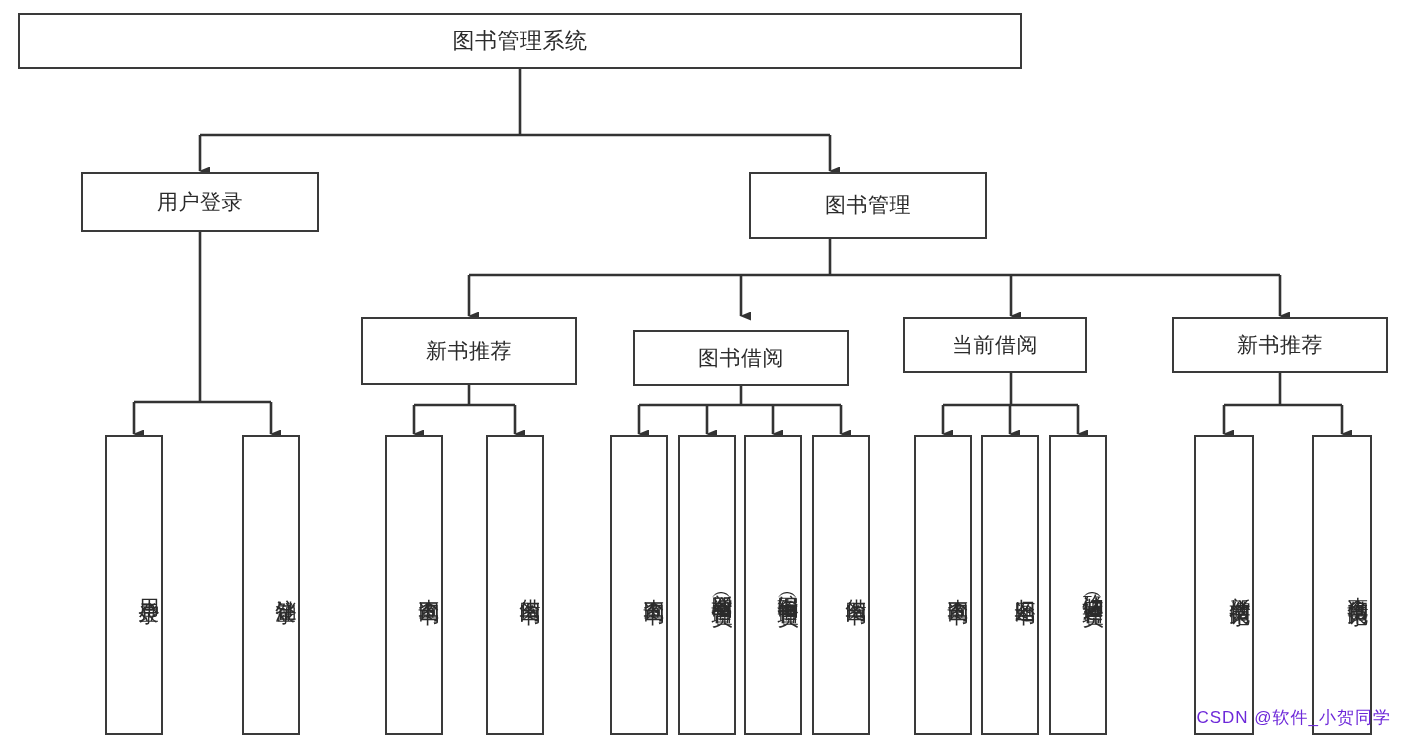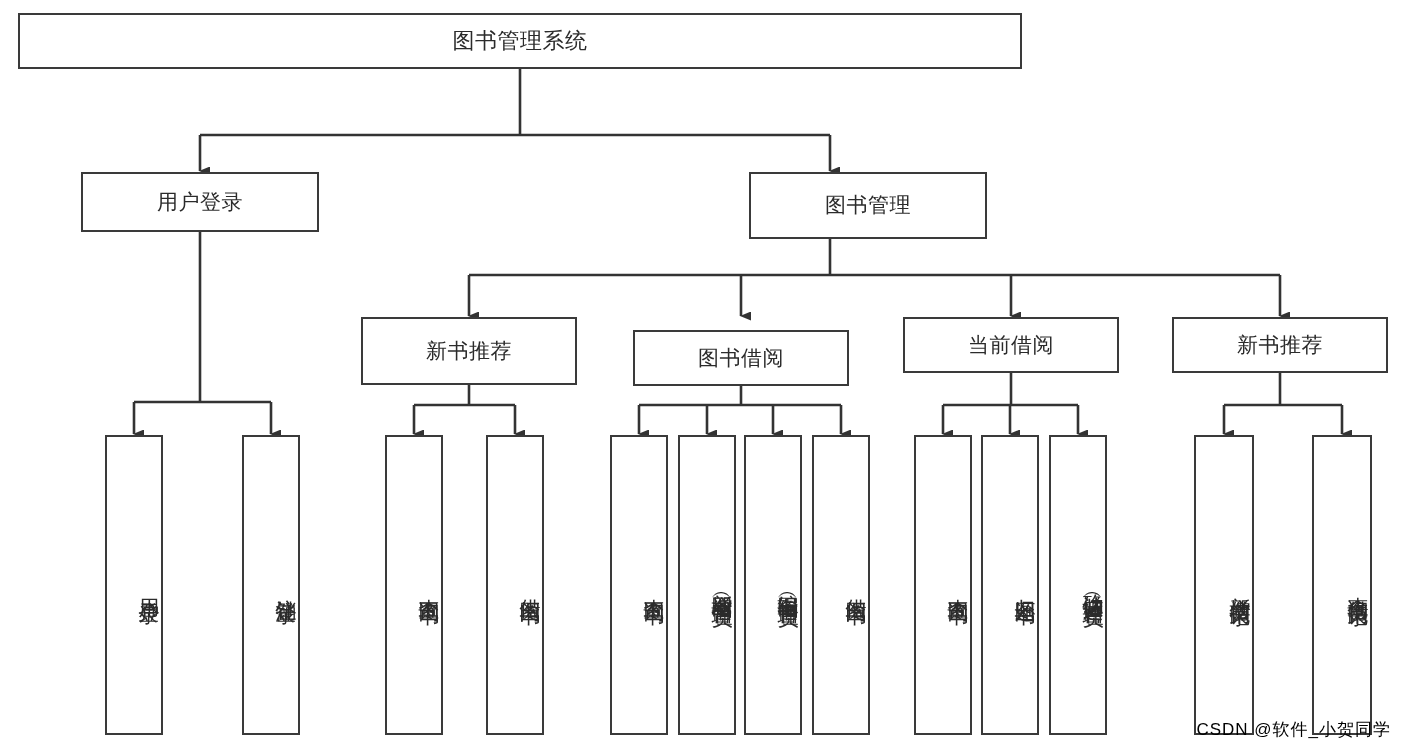--- a/index.html
+++ b/index.html
@@ -56,23 +56,23 @@
     display: block;
     white-space: pre-line;
   }
   .node.v .lbl {
     writing-mode: vertical-rl;
     text-orientation: upright;
   }
   #watermark {
     position: absolute;
     right: 14px;
-    bottom: 6px;
+    bottom: 18px;
     font-size: 17px;
-    color: #000000;
+    color: #6d28d9;
     letter-spacing: 1px;
     white-space: nowrap;
     pointer-events: none;
     margin-top: 39px;
   }
 </style>
 </head>
 <body>
 
 <div id="canvas">
@@ -127,21 +127,21 @@
       </div>
       <div class="node h" style="left: 749px; top: 172px; width: 238px; height: 67px;">
         <span class="lbl">图书管理</span>
       </div>
       <div class="node h" style="left: 361px; top: 317px; width: 216px; height: 68px;">
         <span class="lbl">新书推荐</span>
       </div>
       <div class="node h" style="left: 633px; top: 317px; width: 216px; height: 56px; margin-top: 13px;">
         <span class="lbl">图书借阅</span>
       </div>
-      <div class="node h" style="left: 903px; top: 317px; width: 216px; height: 56px;">
+      <div class="node h" style="left: 903px; top: 317px; width: 184px; height: 56px;">
         <span class="lbl">当前借阅</span>
       </div>
       <div class="node h" style="left: 1172px; top: 317px; width: 216px; height: 56px;">
         <span class="lbl">新书推荐</span>
       </div>
       <div class="node v" style="left: 105px; top: 435px; width: 58px; height: 300px;">
         <span class="lbl">用户登录</span>
       </div>
       <div class="node v" style="left: 242px; top: 435px; width: 58px; height: 300px;">
         <span class="lbl">注销登录</span>

